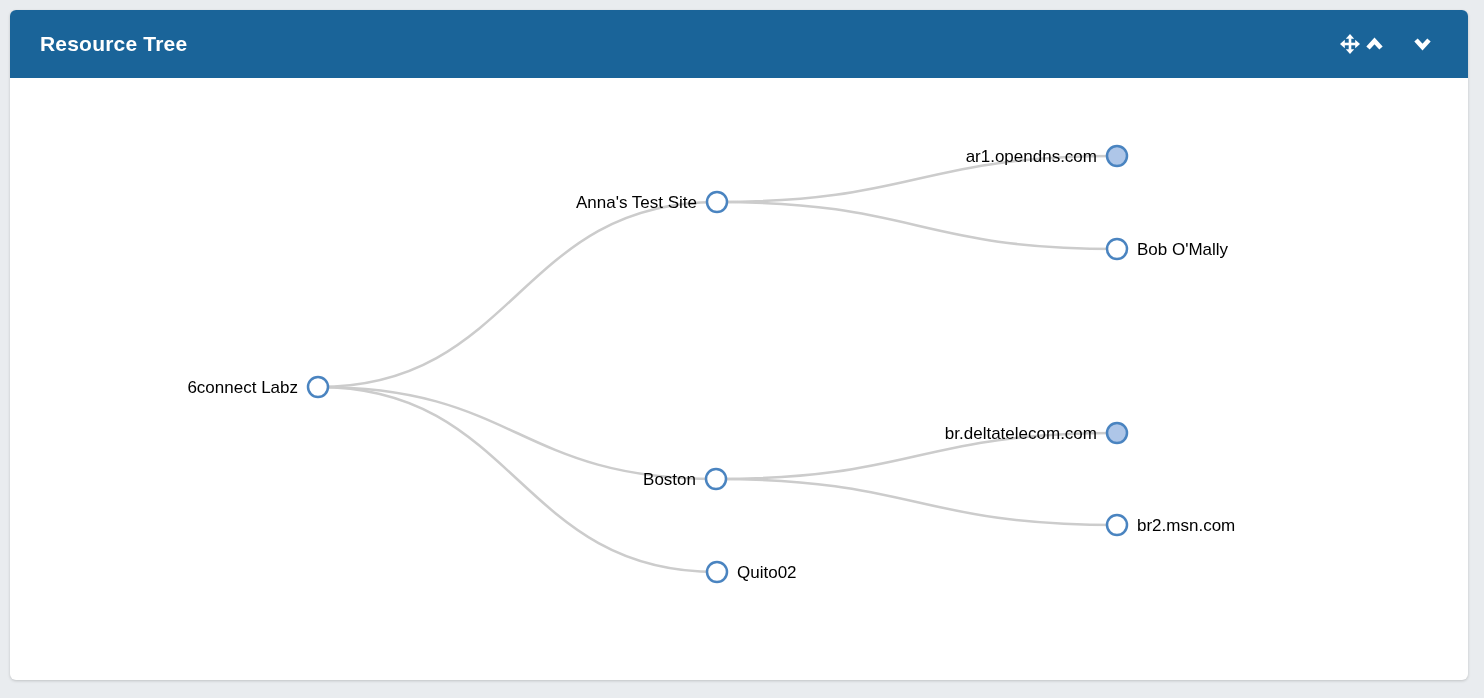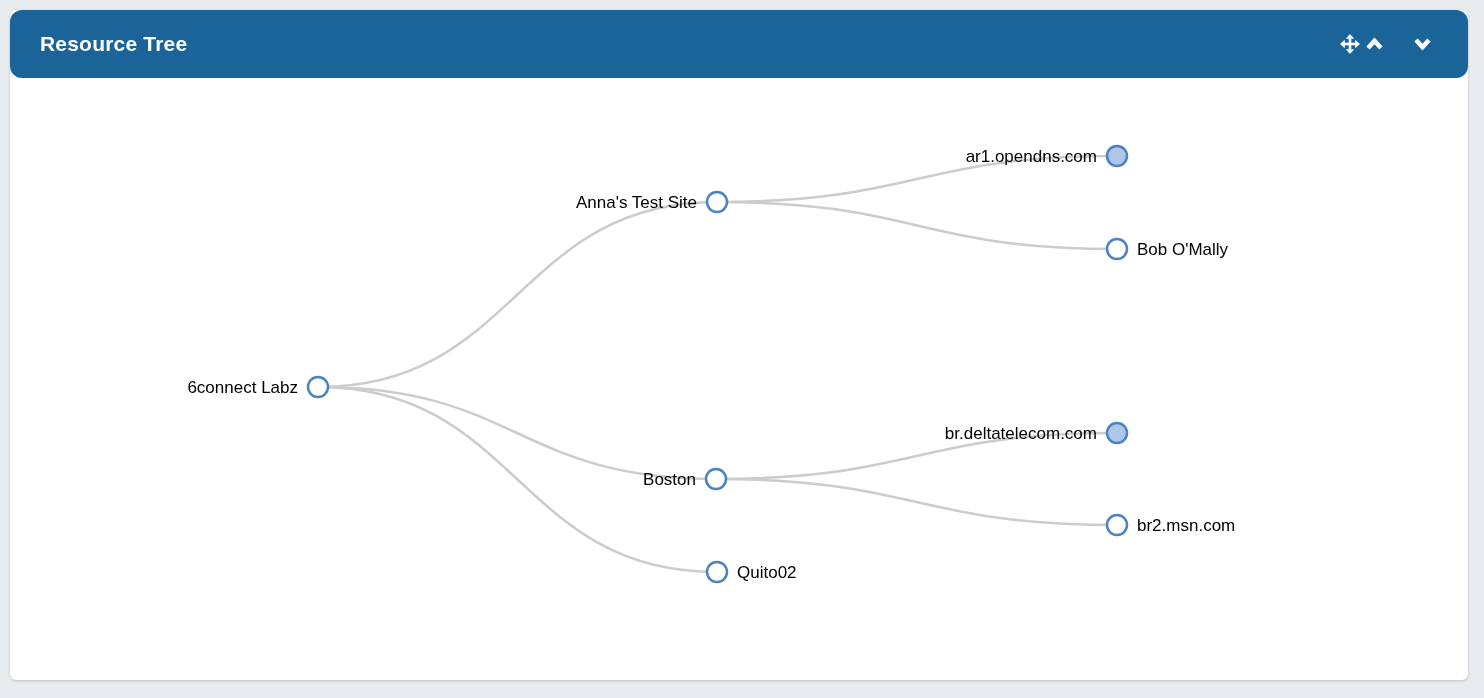--- a/index.html
+++ b/index.html
@@ -76,21 +76,21 @@
     cursor: pointer;
   }
 
   .tree-circle { cursor: pointer; }
 </style>
 </head>
 <body style="background: rgb(233, 236, 239);">
 
 <div class="panel">
 
-  <div class="panel-header" id="panel-header" style="background: rgb(26, 100, 153); border-radius: 12px;">
+  <div class="panel-header" id="panel-header" style="background: rgb(26, 100, 153);">
     <span class="panel-title">Resource Tree</span>
 
     <span class="header-icon icon-move">
       <svg width="20" height="20" viewBox="0 0 20 20" fill="#ffffff" aria-hidden="true">
         <polygon points="10,0 14.2,4.8 5.8,4.8"></polygon>
         <polygon points="10,20 14.2,15.2 5.8,15.2"></polygon>
         <polygon points="0,10 4.8,5.8 4.8,14.2"></polygon>
         <polygon points="20,10 15.2,5.8 15.2,14.2"></polygon>
         <rect x="8.7" y="4.2" width="2.6" height="11.6"></rect>
         <rect x="4.2" y="8.7" width="11.6" height="2.6"></rect>

